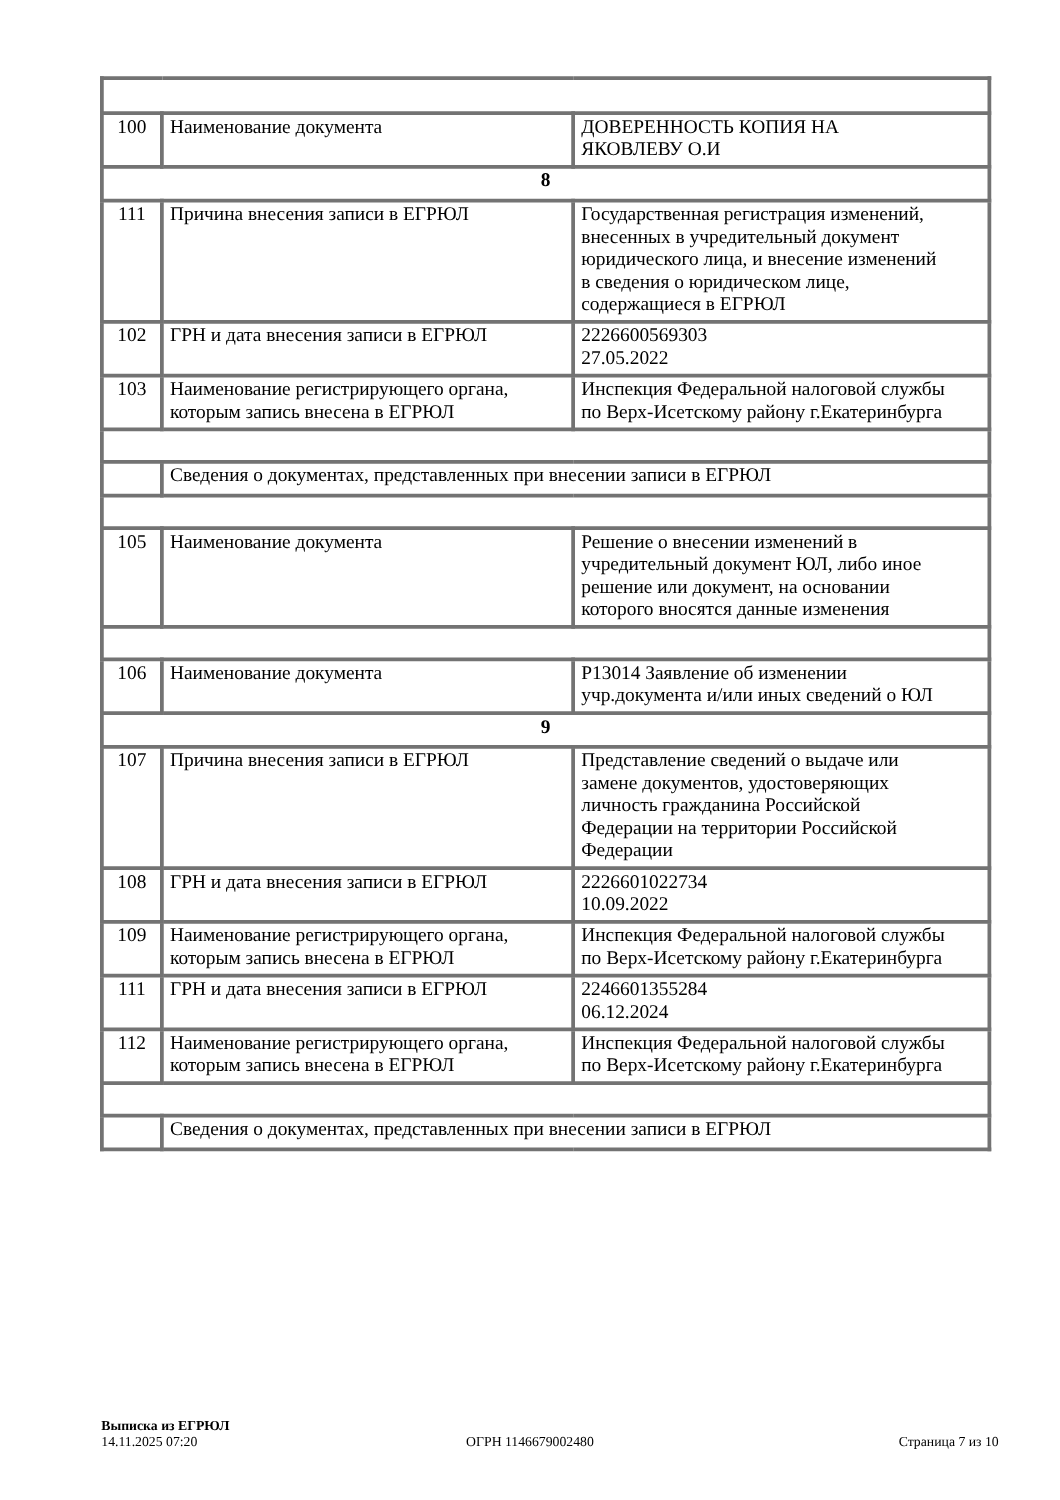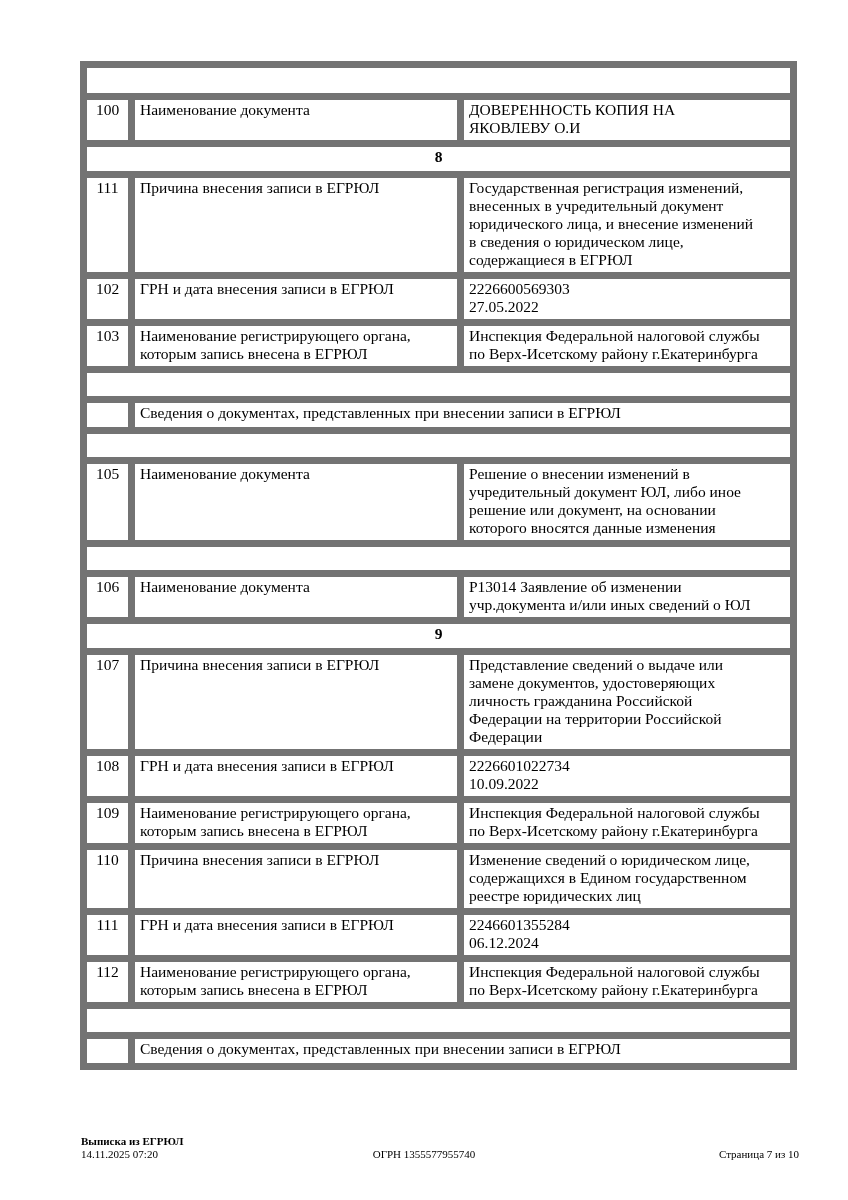--- a/index.html
+++ b/index.html
@@ -19,21 +19,21 @@
   }
   table.egrul-table {
     position: absolute;
     left: 80px;
     top: 61px;
     width: 710px;
     border-collapse: collapse;
     table-layout: fixed;
   }
   table.egrul-table td {
-    border: 7px solid #737373;
+    border: 3px solid #737373;
     vertical-align: top;
     padding: 1px 5px 3px 5px;
     font-size: 15.5px;
     line-height: 18px;
     overflow: hidden;
   }
   td.num-cell {
     text-align: center;
     padding-left: 1px;
     padding-right: 1px;
@@ -180,27 +180,20 @@
 10.09.2022</td>
         </tr>
         <tr>
           <td class="num-cell">109</td>
           <td class="label-cell">Наименование регистрирующего органа,
 которым запись внесена в ЕГРЮЛ</td>
           <td class="value-cell">Инспекция Федеральной налоговой службы
 по Верх-Исетскому району г.Екатеринбурга</td>
         </tr>
         <tr>
-          <td class="num-cell">110</td>
-          <td class="label-cell">Причина внесения записи в ЕГРЮЛ</td>
-          <td class="value-cell">Изменение сведений о юридическом лице,
-содержащихся в Едином государственном
-реестре юридических лиц</td>
-        </tr>
-        <tr>
           <td class="num-cell">111</td>
           <td class="label-cell">ГРН и дата внесения записи в ЕГРЮЛ</td>
           <td class="value-cell">2246601355284
 06.12.2024</td>
         </tr>
         <tr>
           <td class="num-cell">112</td>
           <td class="label-cell">Наименование регистрирующего органа,
 которым запись внесена в ЕГРЮЛ</td>
           <td class="value-cell">Инспекция Федеральной налоговой службы
@@ -214,17 +207,17 @@
           <td colspan="2" class="subheader-cell">Сведения о документах, представленных при внесении записи в ЕГРЮЛ</td>
         </tr>
       </tbody>
   </table>
 
   <div class="footer">
     <div class="footer-left">
       <div class="footer-title">Выписка из ЕГРЮЛ</div>
       <div>14.11.2025 07:20</div>
     </div>
-    <div class="footer-center">ОГРН 1355577955740</div>
+    <div class="footer-center">ОГРН 1146679002480</div>
     <div class="footer-right">Страница 7 из 10</div>
   </div>
 
 </div>
 
 </body></html>

